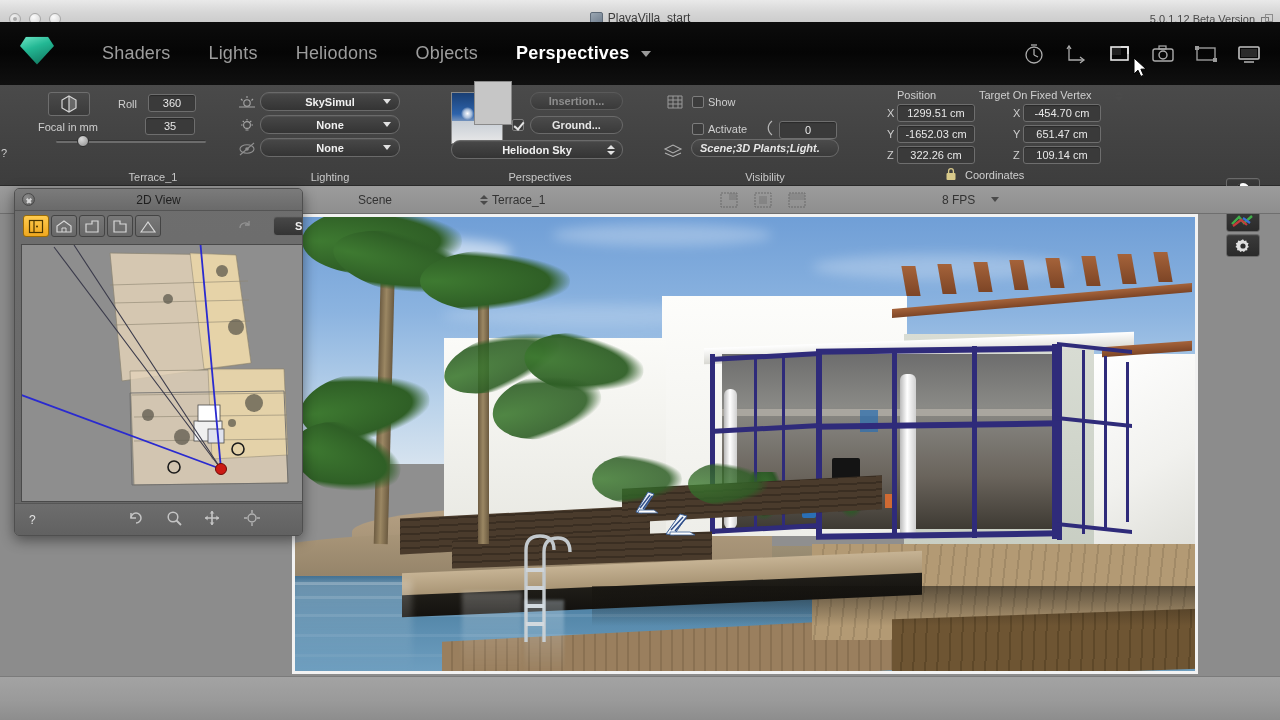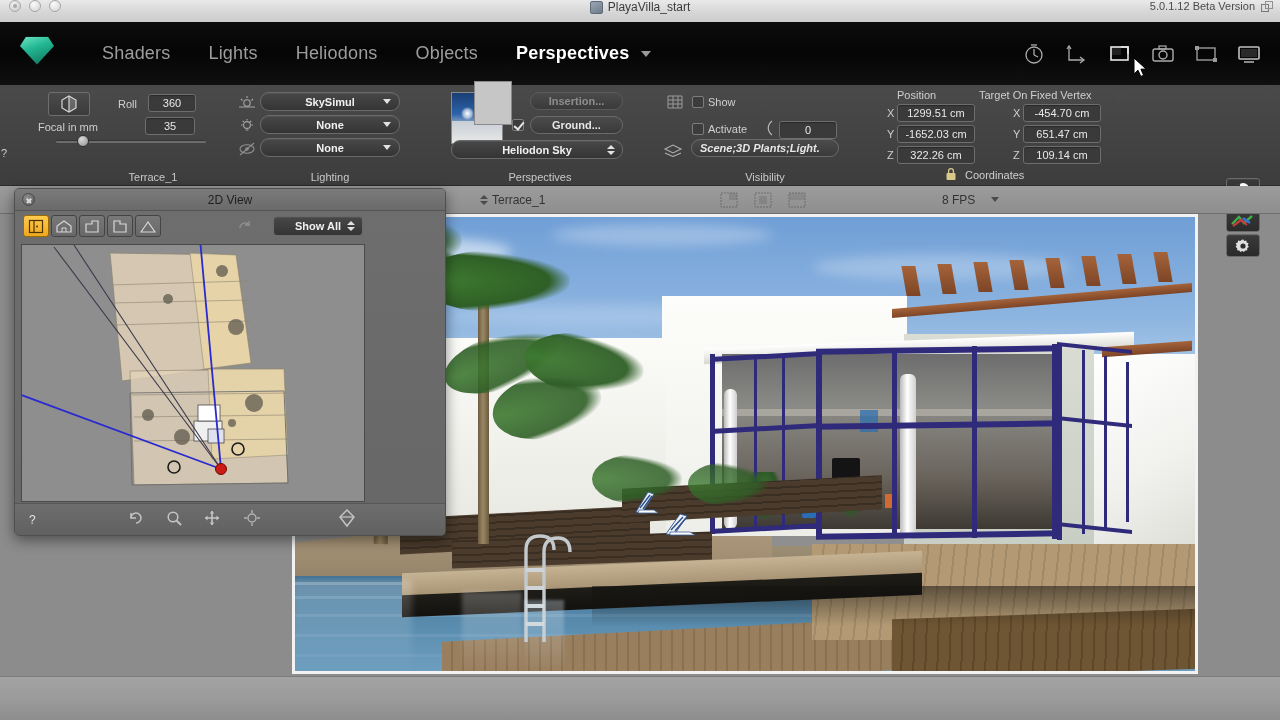--- a/index.html
+++ b/index.html
@@ -8,21 +8,21 @@
     font-family: "Liberation Sans", sans-serif;
     background: #8c8c8c;
   }
   #app { position: relative; width: 1280px; height: 720px; }
 
   
   .titlebar {
     position: absolute; left: 0; top: 0; width: 1280px; height: 26px;
     background: linear-gradient(to bottom, #e9e9e9 0%, #d6d6d6 50%, #c9c9c9 100%);
     border-bottom: 1px solid #9a9a9a;
-    display: flex; align-items: flex-start;
+    display: flex; align-items: flex-end;
   }
   .traffic { display: flex; gap: 8px; margin-left: 9px; }
   .tl-dot {
     width: 12px; height: 12px; border-radius: 50%;
     background: radial-gradient(circle at 35% 30%, #fbfbfb, #d2d2d2);
     border: 1px solid #a7a7a7;
   }
   .tl-dot.closed { background: radial-gradient(circle at 35% 30%, #f0f0f0, #c9c9c9); }
   .tl-dot .inner { display:block; width:4px; height:4px; margin:3px auto 0; border-radius:50%; background:#a9a9a9; }
   .title-center {
@@ -224,21 +224,21 @@
   
   .statusbar {
     position:absolute; left:0; top:676px; width:1280px; height:44px;
     background: linear-gradient(to bottom,#a3a3a3 0%,#9a9a9a 55%,#8d8d8d 100%);
     border-top:1px solid #7b7b7b;
   }
   .sb-caret { width:0;height:0;border-left:4px solid transparent;border-right:4px solid transparent;border-top:5px solid #4a4a4a; }
 
   
   .palette {
-    position:absolute; left:14px; top:188px; width:432px; height:348px;
+    position:absolute; left:14px; top:188px; width:289px; height:348px;
     background: linear-gradient(to bottom,#6e6e6e,#676767);
     border:1px solid #4f4f4f; border-radius:5px;
     box-shadow: 0 4px 14px rgba(0,0,0,.45);
     overflow: hidden;
   }
   .pal-head {
     height:22px; background: linear-gradient(to bottom,#7b7b7b,#6a6a6a);
     border-bottom:1px solid #545454; position:relative;
     display:flex; align-items:center; justify-content:center;
   }

